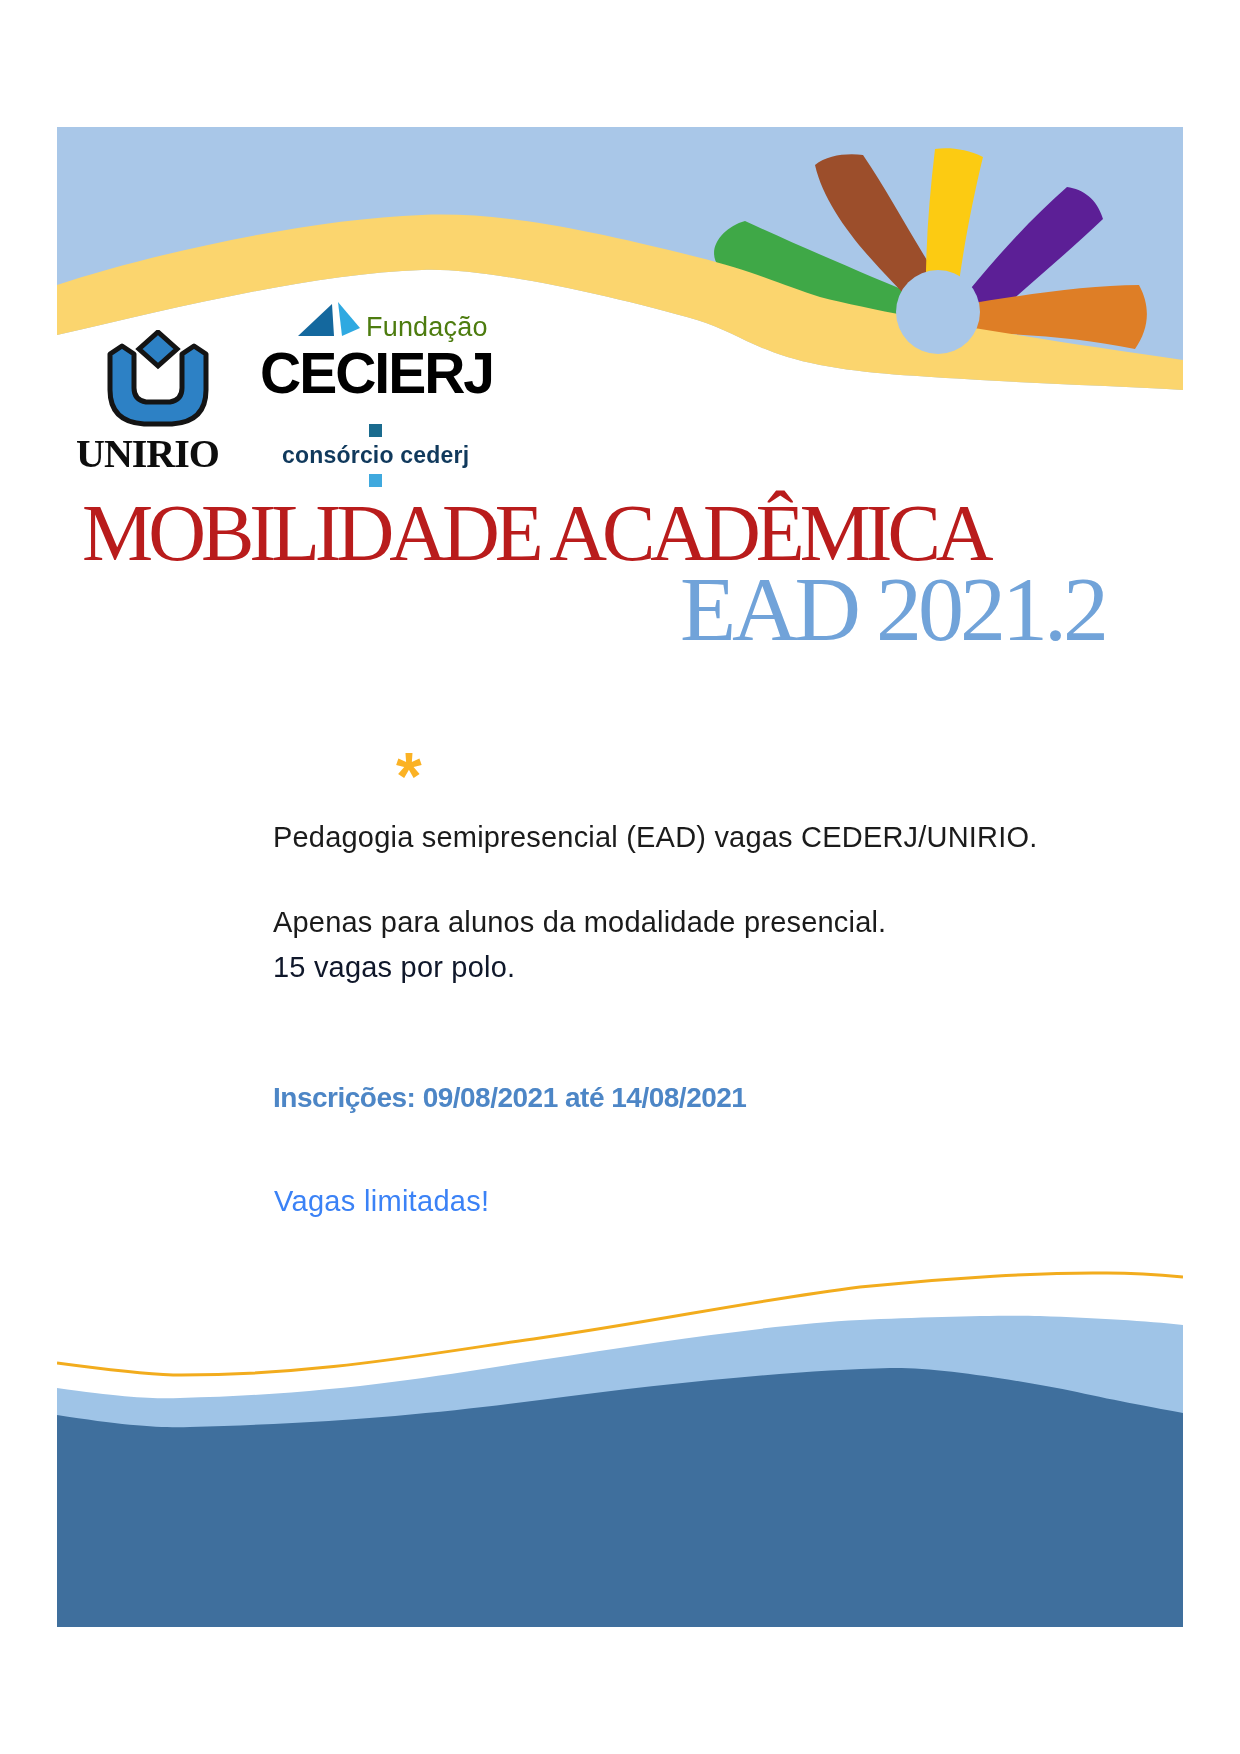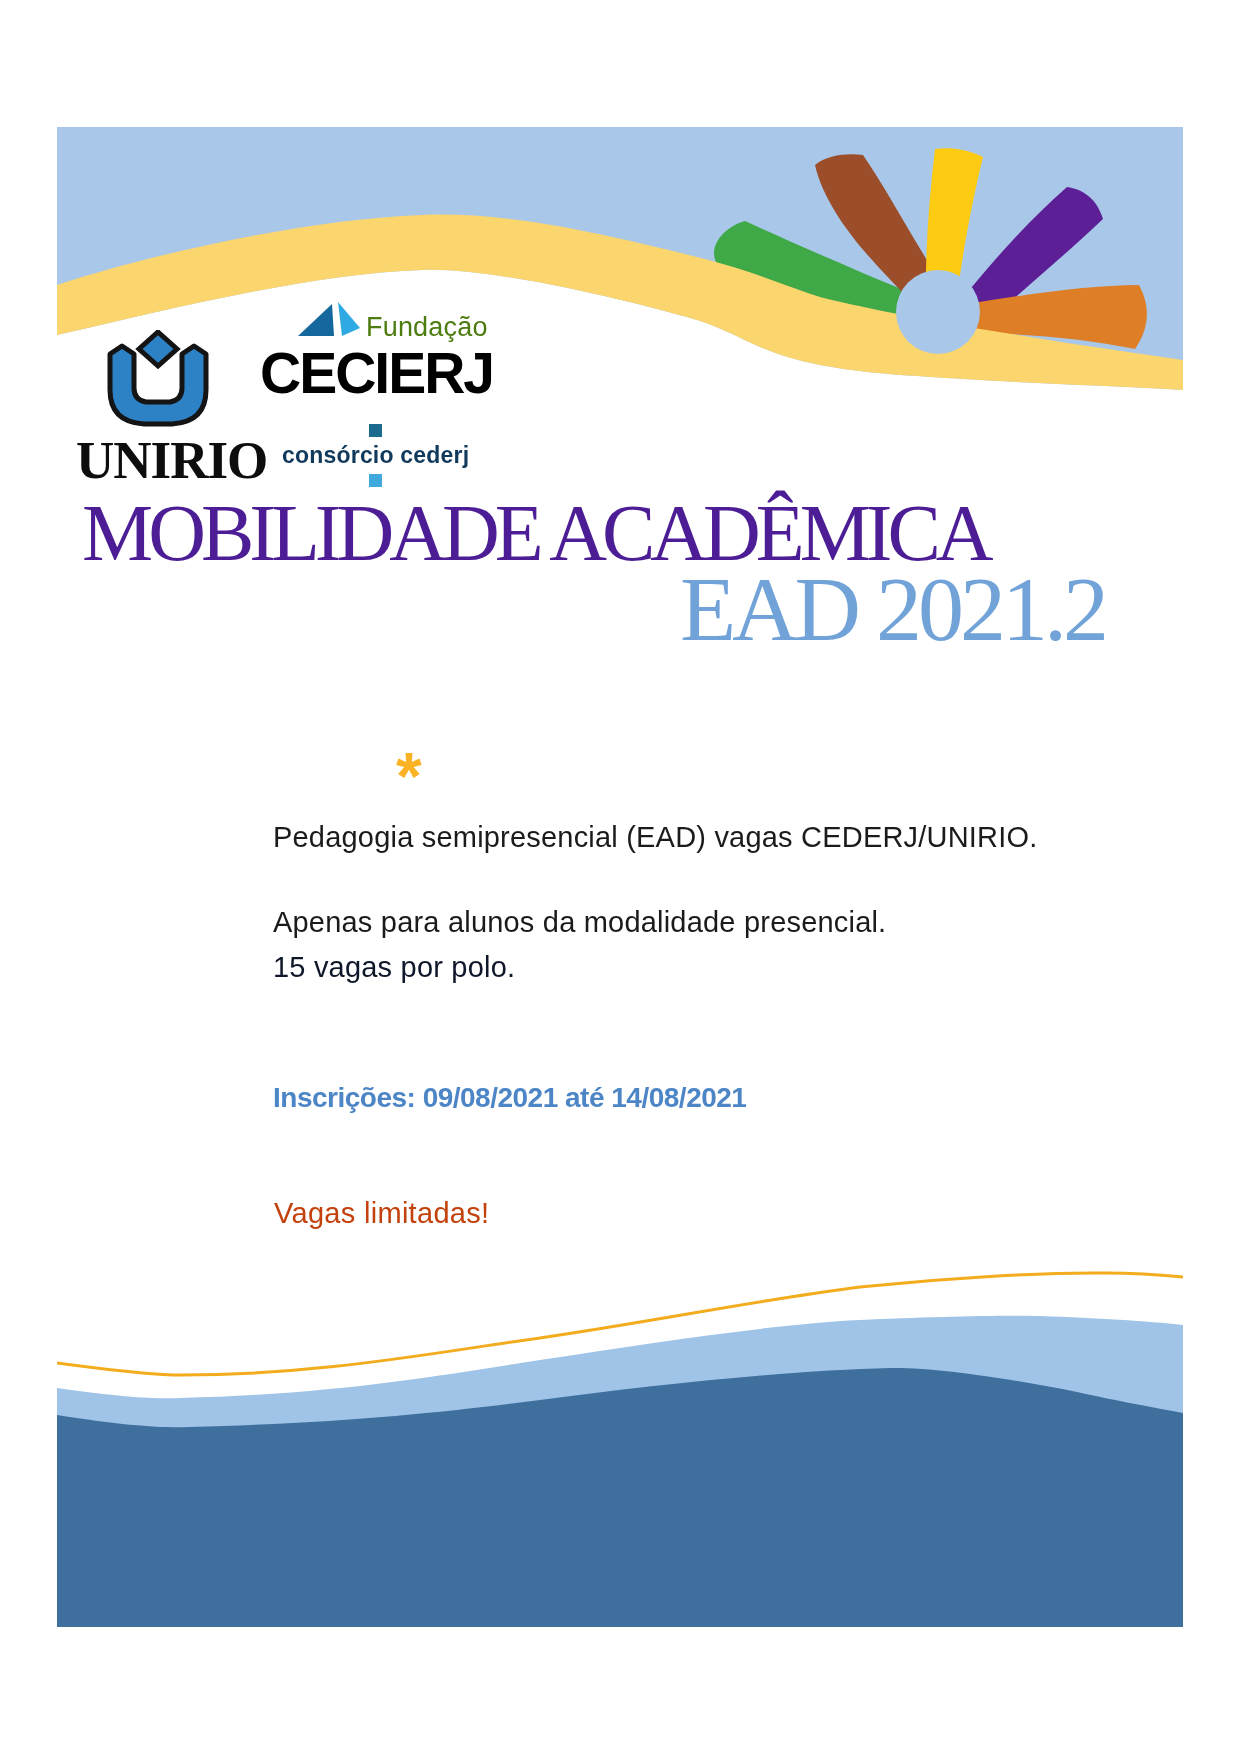--- a/index.html
+++ b/index.html
@@ -32,21 +32,21 @@
     position:absolute;left:273px;top:1082px;font-size:28px;font-weight:bold;
     letter-spacing:-0.5px;white-space:nowrap;
   }
   #note{position:absolute;left:274px;top:1185px;font-size:29px;letter-spacing:0.3px;}
 
   
   #unirio-logo{left:70px;top:328px;width:170px;height:145px;}
   #unirio-emblem{position:absolute;left:28px;top:2px;}
   #unirio-wordmark{
     position:absolute;left:6px;top:102px;
-    font-family:"Liberation Serif", serif;font-weight:bold;font-size:53px;letter-spacing:-1px;
+    font-family:"Liberation Serif", serif;font-weight:bold;font-size:40px;letter-spacing:-1px;
     white-space:nowrap;
     text-align:right;
   }
 
   
   #cecierj-logo{left:258px;top:296px;width:280px;height:160px;}
   #cecierj-sail{position:absolute;left:38px;top:2px;}
   #cecierj-fundacao{position:absolute;left:108px;top:16px;font-size:27px;letter-spacing:0.2px;}
   #cecierj-wordmark{
     position:absolute;left:2px;top:44px;font-size:57px;font-weight:bold;letter-spacing:-2px;
@@ -94,36 +94,36 @@
   </svg>
   <div id="cecierj-fundacao" style="color: #4d7c0f;">Fundação</div>
   <div id="cecierj-wordmark" style="color: #000000;">CECIERJ</div>
   <div id="cecierj-tagline-row">
     <span class="mini-square" style="background-color: rgb(26, 107, 142);"></span>
     <span id="cecierj-tagline" style="color: rgb(16, 57, 92);">consórcio cederj</span>
     <span class="mini-square" style="background-color: rgb(63, 169, 222);"></span>
   </div>
 </div>
 
-<div id="title-line1" class="title-line" style="color: #4c1d95; text-align: right;">MOBILIDADE ACADÊMICA</div>
+<div id="title-line1" class="title-line" style="color: #b91c1c; text-align: right;">MOBILIDADE ACADÊMICA</div>
 <div id="title-line2" class="title-line" style="color: rgb(113, 163, 217);">EAD 2021.2</div>
 
 <div id="asterisk" style="color: rgb(251, 178, 36);">*</div>
 
 <div id="para1" class="body-text" style="color: rgb(27, 27, 27);">
   <div>Pedagogia semipresencial (EAD) vagas CEDERJ/UNIRIO.</div>
 </div>
 
 <div id="para2" class="body-text" style="color: rgb(27, 27, 27);">Apenas para alunos da modalidade presencial.</div>
 
 <div id="para3" class="body-text" style="color: #0f172a;">15 vagas por polo.</div>
 
 <div id="enrollment" style="color: rgb(77, 134, 198);">Inscrições: 09/08/2021 até 14/08/2021</div>
 
-<div id="note" style="color: #c2410c; margin-top: 12px;">Vagas limitadas!</div>
+<div id="note" style="color: #3b82f6;">Vagas limitadas!</div>
 
 <svg id="footer-svg" class="abs" width="1126" height="487" viewBox="0 0 1126 487">
   <path d="M0,248 C70,258 100,259 123,258 C280,254 380,236 483,220 C600,202 720,184 803,180
            C870,177 940,175 983,176 C1040,178 1090,181 1126,185 L1126,487 L0,487 Z" fill="#9FC4E7"></path>
   <path d="M0,275 C70,286 105,288 133,287 C290,283 390,272 483,260 C600,244 740,230 833,228
            C880,227 960,240 1020,252 C1060,261 1100,268 1126,273 L1126,487 L0,487 Z" fill="#3F6F9D"></path>
   <path fill="none" stroke-width="3" d="M0,223 C60,231 90,234 116,235 C260,236 380,212 483,198 C600,181 700,160 803,147
            C890,138 990,132 1050,133 C1080,133 1105,135 1126,137" stroke="#F2AC1D"></path>
 </svg>
 

